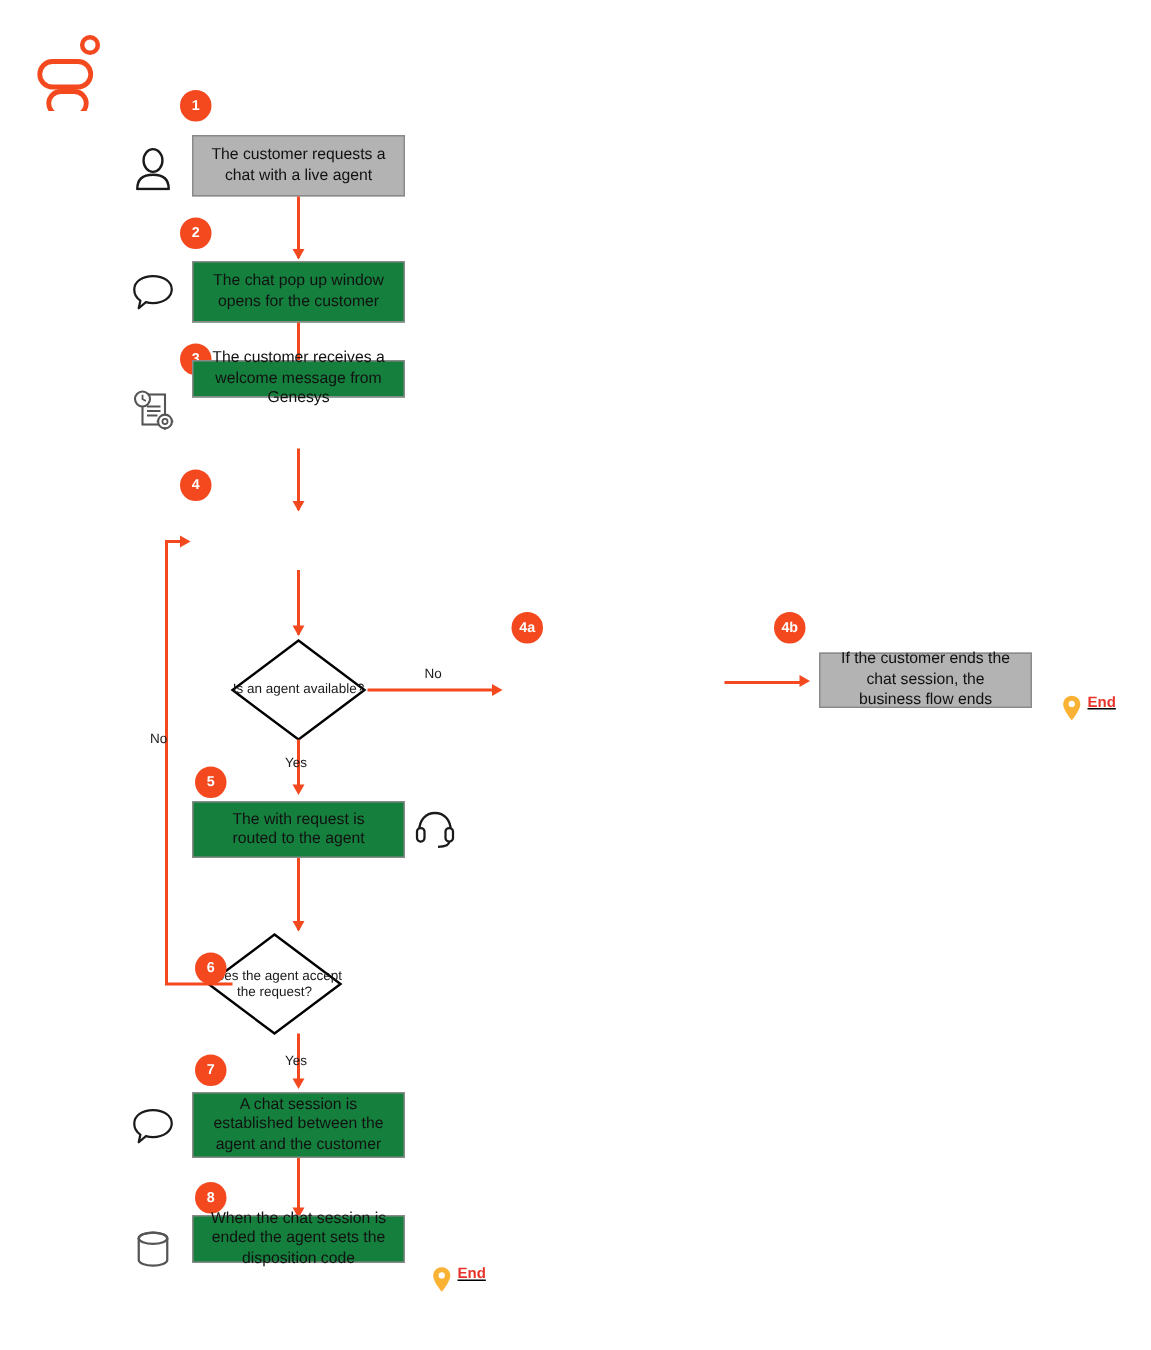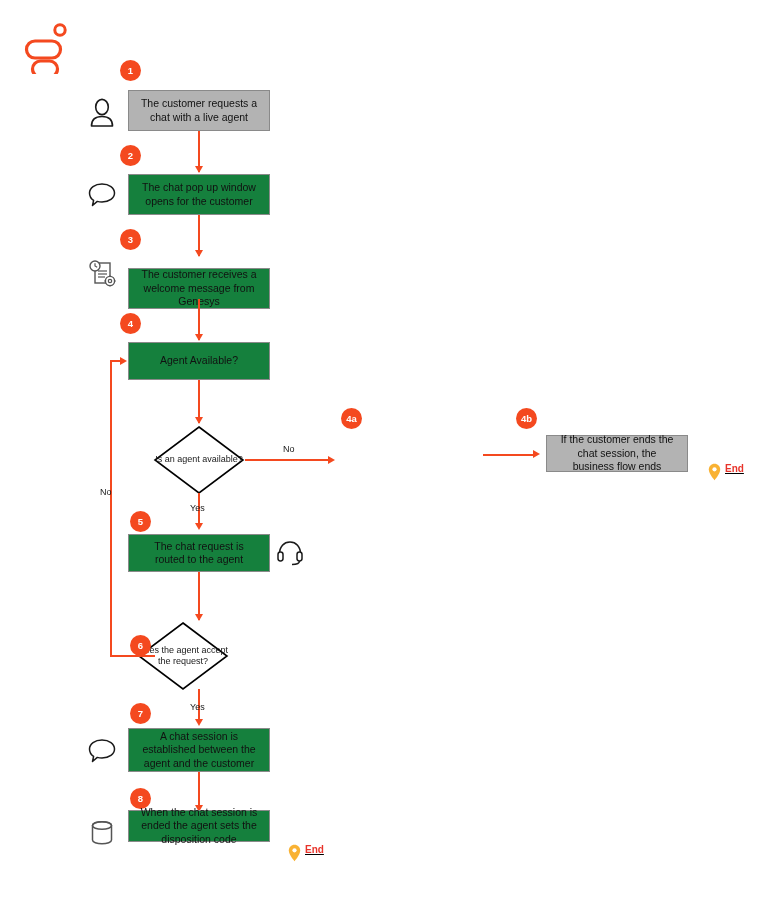--- a/index.html
+++ b/index.html
@@ -191,28 +191,27 @@
       <circle cx="23" cy="23" r="1.7" fill="#ffffff" stroke="#555" stroke-width="1.2"></circle>
       <g stroke="#555" stroke-width="1.3">
         <line x1="23" y1="17.5" x2="23" y2="19"></line>
         <line x1="23" y1="27" x2="23" y2="28.5"></line>
         <line x1="17.5" y1="23" x2="19" y2="23"></line>
         <line x1="27" y1="23" x2="28.5" y2="23"></line>
       </g>
     </svg>
   </div>
 
-  <div class="box orange" style="left:128px; top:268px; width:142px; height:41px;">The customer receives a welcome message from Genesys</div>
+  <div class="box orange" style="left:128px; top:240px; width:142px; height:25px;">The customer receives a welcome message from Genesys</div>
 
   <div class="line-v" style="left:198px; top:299px; height:41px;"></div>
   <div class="arrow-down" style="left:194.5px; top:334px;"></div>
 
   <div class="badge" style="left:120px; top:313px;">4</div>
 
-  <div class="box orange" style="left:128px; top:342px; width:142px; height:38px;">Agent Available?</div>
 
   <div class="line-v" style="left:198px; top:380px; height:43px;"></div>
   <div class="arrow-down" style="left:194.5px; top:417px;"></div>
 
   <div class="diamond-wrap" style="left:153px; top:425px; width:92px; height:70px;">
     <svg width="92" height="70" viewBox="0 0 92 70">
       <polygon points="46,2 90,35 46,68 2,35" fill="#ffffff" stroke="#000000" stroke-width="1.6"></polygon>
     </svg>
     <div class="diamond-label">Is an agent available?</div>
   </div>
@@ -240,21 +239,21 @@
       <svg width="13" height="18" viewBox="0 0 13 18">
         <path d="M6.5 0.8 C3.3 0.8 0.8 3.3 0.8 6.5 C0.8 10.6 6.5 17.2 6.5 17.2 C6.5 17.2 12.2 10.6 12.2 6.5 C12.2 3.3 9.7 0.8 6.5 0.8 Z" fill="#f9b233"></path>
         <circle cx="6.5" cy="6.3" r="2.1" fill="#ffffff"></circle>
       </svg>
     </span>
     <span class="end-text">End</span>
   </div>
 
   <div class="badge" style="left:130px; top:511px;">5</div>
 
-  <div class="box orange" style="left:128px; top:534px; width:142px; height:38px;">The chat request is routed to the agent</div>
+  <div class="box orange" style="left:128px; top:534px; width:142px; height:38px;">The with request is routed to the agent</div>
 
   <div class="icon" style="left:276px; top:538px;">
     <svg width="28" height="28" viewBox="0 0 28 28">
       <path d="M3.5 16 C3.5 8.5 8 4 14 4 C20 4 24.5 8.5 24.5 16" fill="none" stroke="#1a1a1a" stroke-width="1.6"></path>
       <rect x="2" y="14" width="5" height="9" rx="2.4" fill="#ffffff" stroke="#1a1a1a" stroke-width="1.5"></rect>
       <rect x="21" y="14" width="5" height="9" rx="2.4" fill="#ffffff" stroke="#1a1a1a" stroke-width="1.5"></rect>
       <path d="M23.5 23 C23.5 25.5 20 26.5 16 26.5" fill="none" stroke="#1a1a1a" stroke-width="1.5"></path>
     </svg>
   </div>
 

